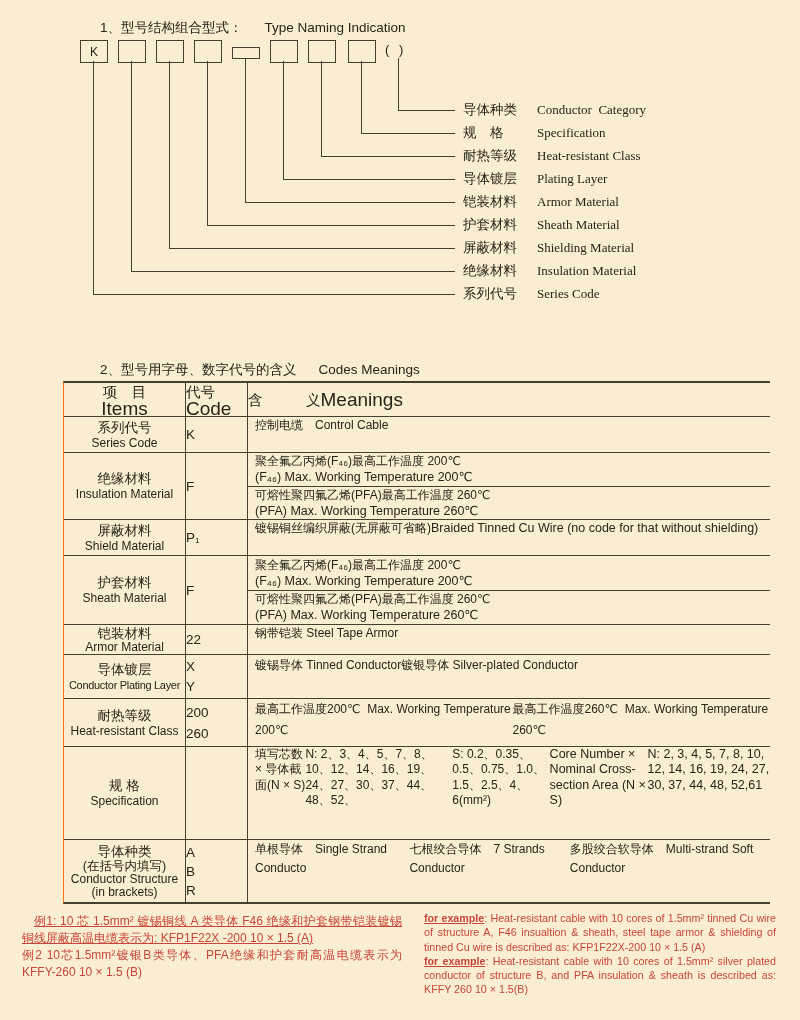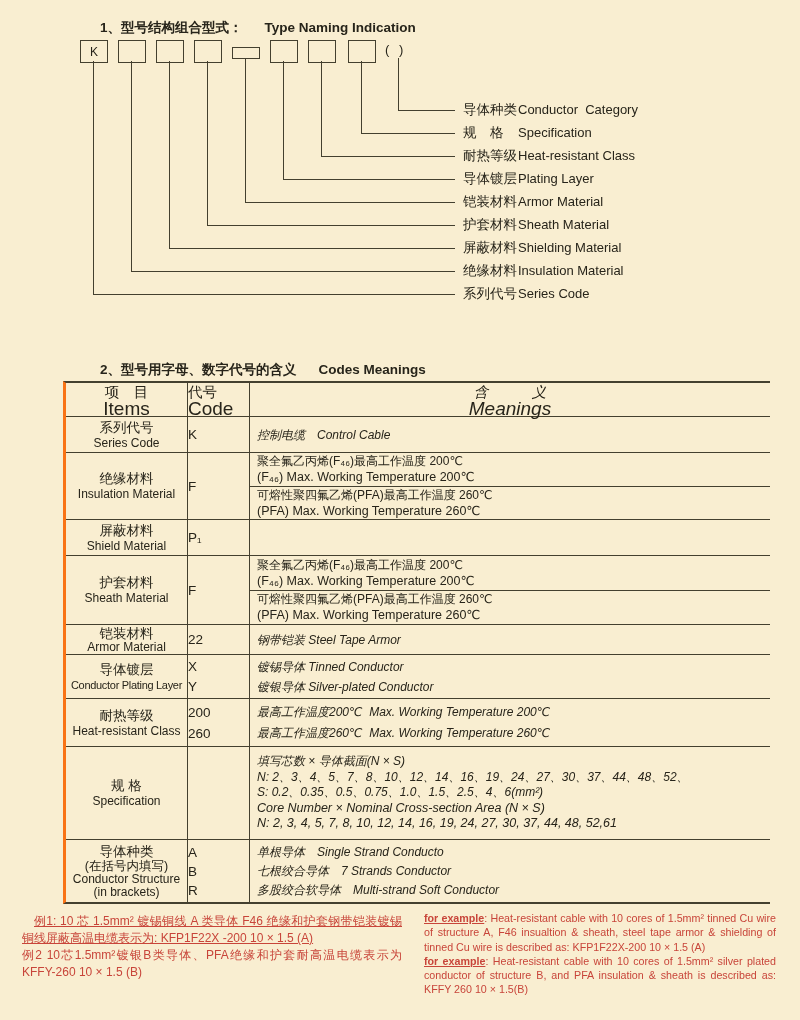--- a/index.html
+++ b/index.html
@@ -1,42 +1,42 @@
 <!DOCTYPE html>
 <html><head>
 <meta charset="utf-8">
 <style>
   html,body{margin:0;padding:0;}
   .page{position:relative;width:800px;height:1020px;background:#f9eed1;
         font-family:"Liberation Sans","DejaVu Sans",sans-serif;color:#27241a;overflow:hidden;}
   
-  .sec-title{position:absolute;left:85px;font-size:13.5px;font-weight:bold;white-space:pre;}
+  .sec-title{position:absolute;left:85px;font-size:13.5px;font-weight:normal;white-space:pre;}
   .sec-title .te{margin-left:22px;}
   
   .box{position:absolute;width:26px;height:21px;border:1px solid #44402f;
        display:flex;align-items:center;justify-content:center;font-size:12px;}
   .box-flat{height:10px;}
   .bracket{position:absolute;font-size:13px;letter-spacing:3px;white-space:pre;}
   .vline{position:absolute;width:1px;background:#44402f;}
   .hline{position:absolute;height:1px;background:#44402f;}
   .lz{position:absolute;left:463px;font-size:13.5px;white-space:pre;}
-  .le{position:absolute;left:518px;font-size:13px;white-space:pre;}
+  .le{position:absolute;left:537px;font-size:13px;white-space:pre;font-family:Liberation Serif, serif;}
   
   .tbl{position:absolute;left:63px;top:381px;width:707px;box-sizing:border-box;
-       border-top:2px solid #44402f;border-bottom:2px solid #44402f;border-left:3px solid #f97316;}
+       border-top:2px solid #44402f;border-bottom:2px solid #44402f;border-left:1px solid #f97316;}
   .trow{display:flex;box-sizing:border-box;border-bottom:1px solid #44402f;}
   .trow:last-child{border-bottom:none;}
   .c1{width:122px;box-sizing:border-box;border-right:1px solid #44402f;
       display:flex;flex-direction:column;align-items:center;justify-content:center;
       text-align:center;white-space:pre;}
   .c2{width:62px;box-sizing:border-box;border-right:1px solid #44402f;
       display:flex;flex-direction:column;align-items:flex-start;justify-content:center;
       text-align:center;white-space:pre;}
-  .c3{flex:1;box-sizing:border-box;display:flex;flex-direction:column;justify-content:center;
-      padding-left:7px;white-space:pre-wrap;font-style:italic;}
+  .c3{flex:1;box-sizing:border-box;display:flex;justify-content:flex-start;
+      padding-left:7px;white-space:pre-wrap;}
   .c3c{align-items:center;padding-left:0;text-align:center;}
   .c3split{flex:1;box-sizing:border-box;display:flex;flex-direction:column;padding:0;}
   .sub{flex:1;display:flex;flex-direction:column;justify-content:center;padding-left:7px;white-space:pre-wrap;}
   .sub-top{border-bottom:1px solid #44402f;}
   .iz{font-size:13.5px;line-height:17px;}
   .ie{font-size:12px;line-height:15px;}
   .ie-fit{font-size:11px;letter-spacing:-0.3px;}
   .hz{font-size:14.5px;line-height:18px;}
   .he{font-size:19px;line-height:16px;}
   .code{font-size:13.5px;}
@@ -171,20 +171,24 @@
     </div>
 
     <div class="trow" style="height:36px">
       <div class="c1">
         <span class="iz">屏蔽材料</span>
         <span class="ie">Shield Material</span>
       </div>
       <div class="c2">
         <span class="code">P₁</span>
       </div>
+      <div class="c3">
+        <span class="m mz">镀锡铜丝编织屏蔽(无屏蔽可省略)</span>
+        <span class="m">Braided Tinned Cu Wire (no code for that without shielding)</span>
+      </div>
     </div>
 
     <div class="trow" style="height:69px">
       <div class="c1">
         <span class="iz">护套材料</span>
         <span class="ie">Sheath Material</span>
       </div>
       <div class="c2">
         <span class="code">F</span>
       </div>

